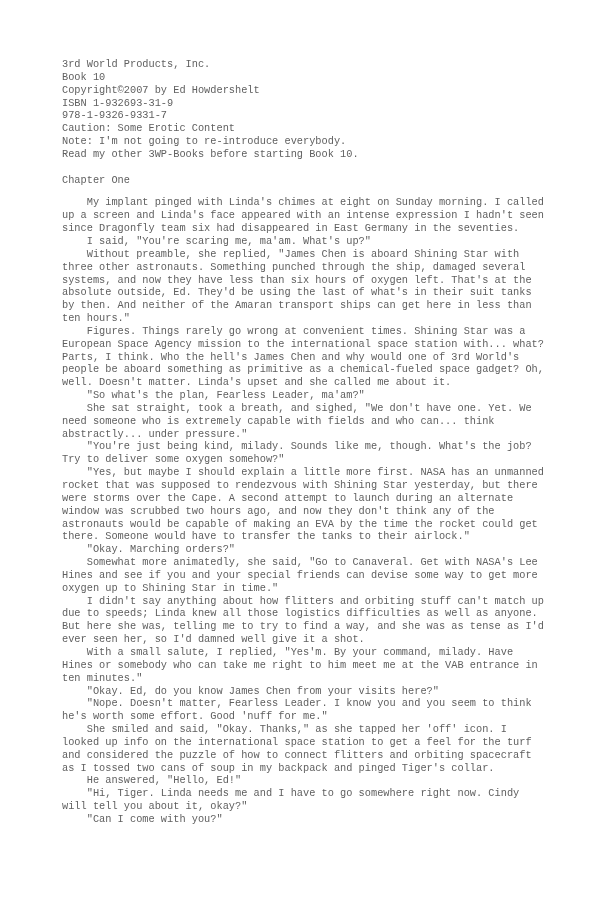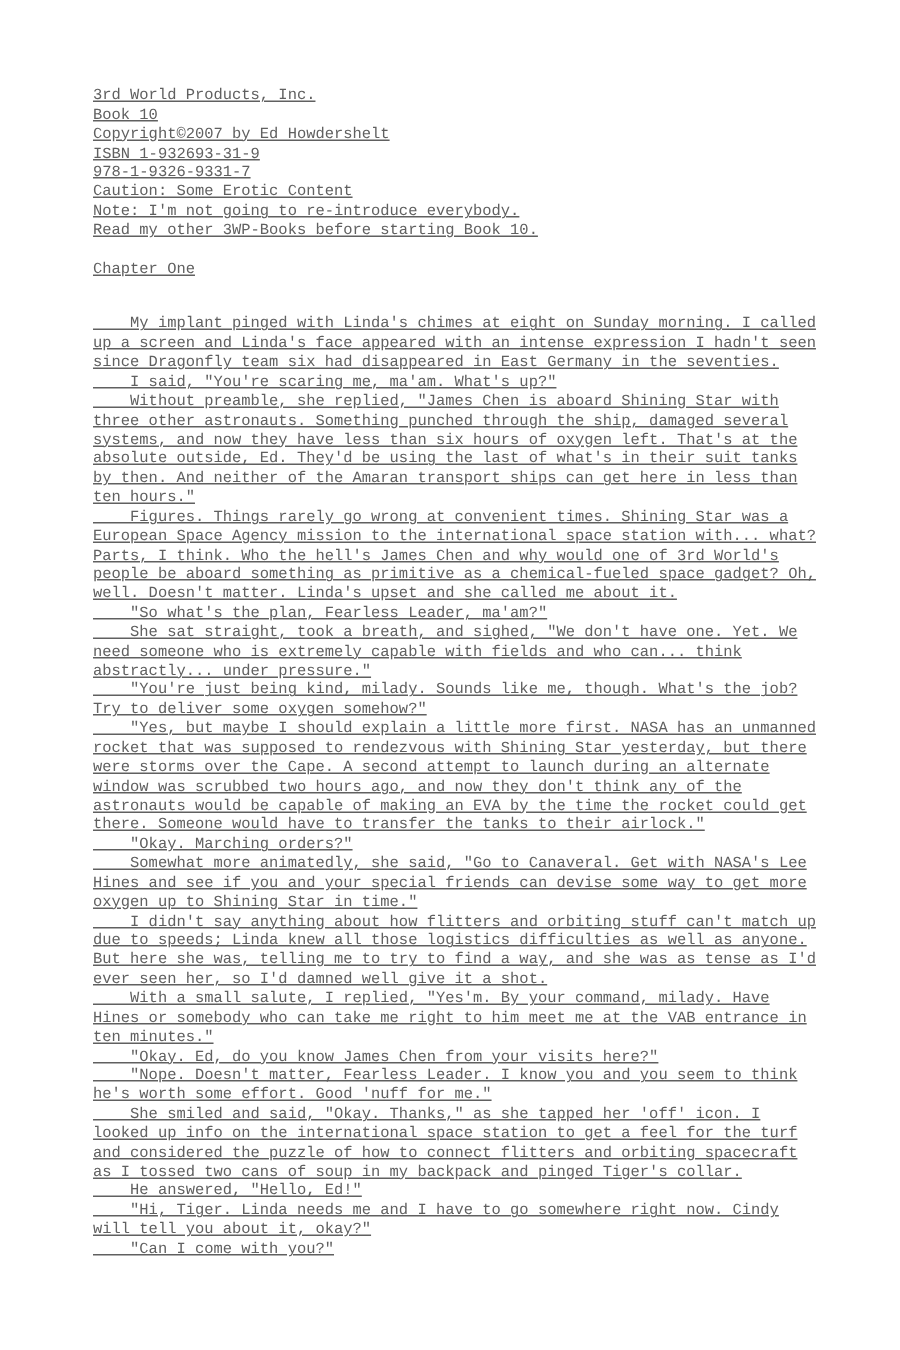--- a/index.html
+++ b/index.html
@@ -21,27 +21,26 @@
     font-family: "Liberation Mono", "DejaVu Sans Mono", monospace;
     font-size: 10.3px;
     line-height: 12.85px;
     color: #606060;
     letter-spacing: 0;
   }
   pre {
     margin: 0;
     font: inherit;
     white-space: pre;
-    text-decoration: underline;
   }
   .front-matter {
     margin-bottom: 12.85px;
   }
   .chapter-heading {
-    margin-bottom: 24px;
+    margin-bottom: 10px;
   }
 </style>
 </head>
 <body style="background: rgb(255, 255, 255);">
 
 <div class="page" style="color: rgb(96, 96, 96);">
   <pre class="front-matter">3rd World Products, Inc.
 Book 10
 Copyright©2007 by Ed Howdershelt
 ISBN 1-932693-31-9

